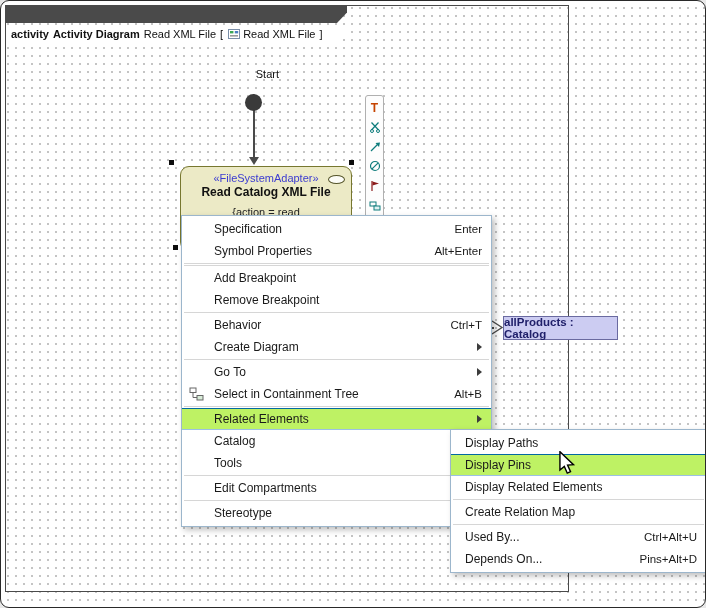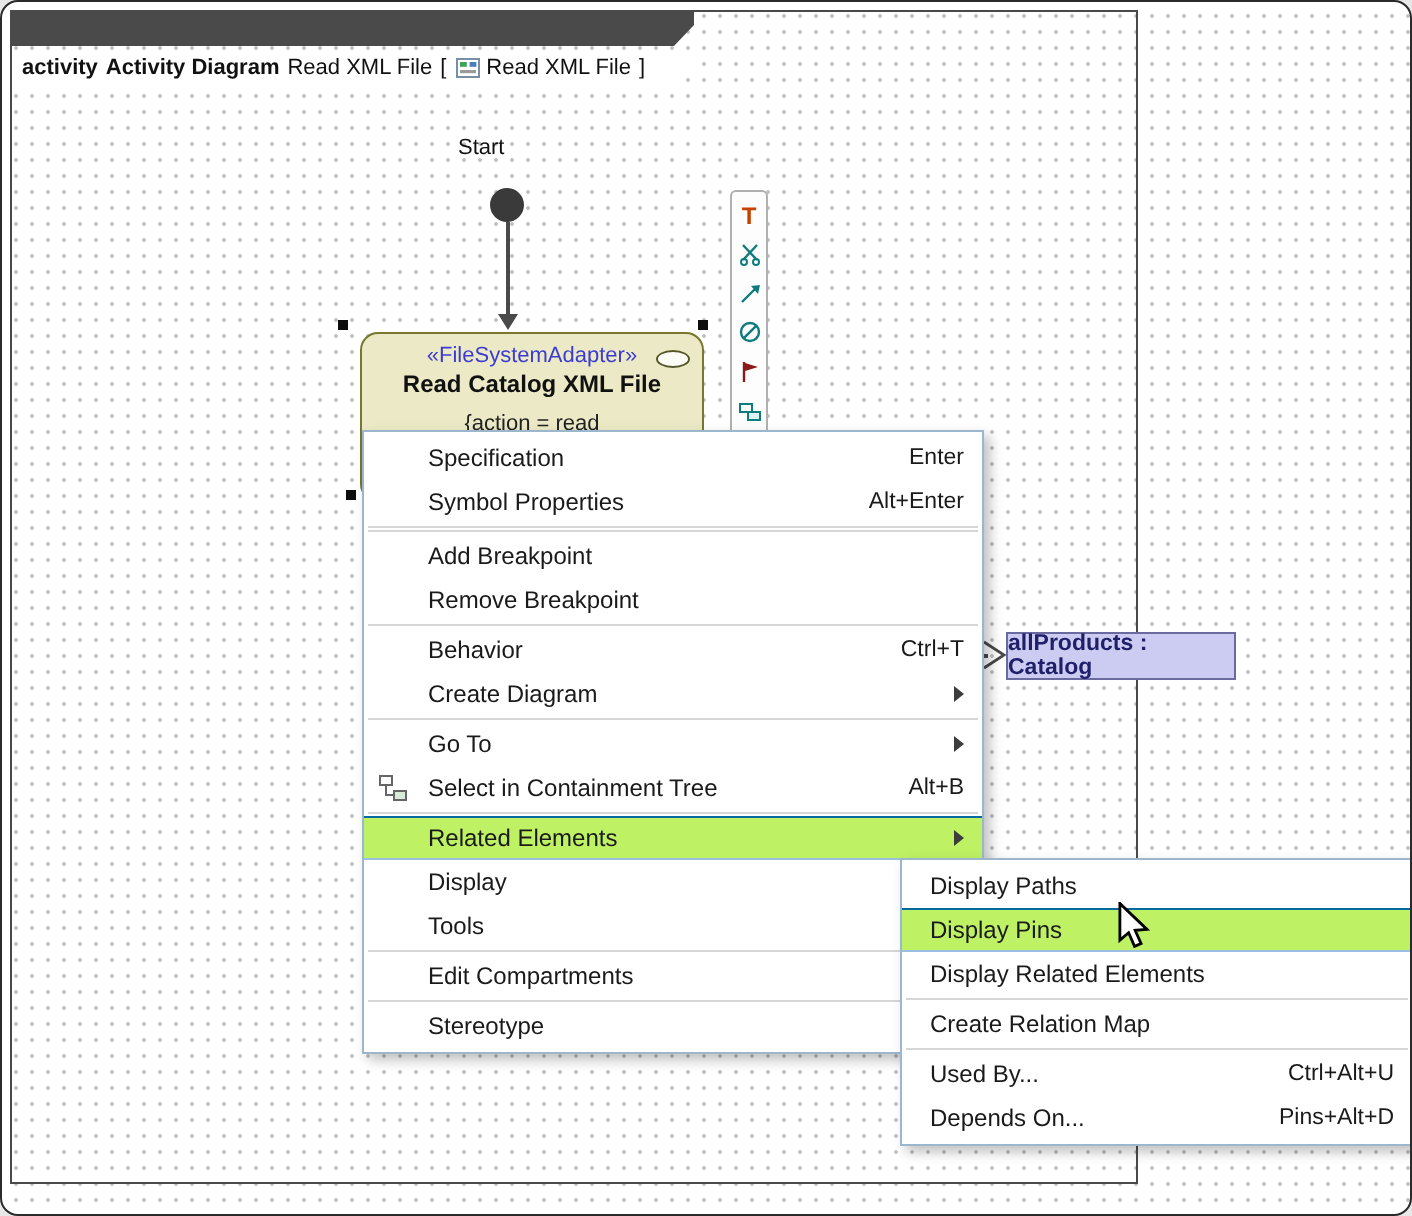--- a/index.html
+++ b/index.html
@@ -21,21 +21,21 @@
     clip-path: polygon(0 0, 100% 0, 100% 42%, calc(100% - 10px) 100%, 0 100%); }
   #frame-tab { position:absolute; left:5px; top:5px; width:340px; height:16px;
     background:#ffffff; z-index:3; display:flex; align-items:center; padding-left:5px;
     font-size:11px; color:#111; white-space:nowrap;
     clip-path: polygon(0 0, 100% 0, 100% 42%, calc(100% - 10px) 100%, 0 100%); margin-top: 20px; }
   #frame-tab .seg { margin-right:4px; }
   #frame-tab .b { font-weight:bold; }
   #frame-tab svg { margin:0 3px 0 1px; display:block; }
 
   
-  .start-label { position:absolute; left:228px; top:67px; width:50px; text-align:left;
+  .start-label { position:absolute; left:228px; top:67px; width:50px; text-align:right;
     font-size:11px; color:#111; z-index:5; }
   .initial-node { position:absolute; left:244px; top:93px; width:17px; height:17px;
     background:#3a3a3a; border-radius:50%; z-index:5; }
   .flow-line-v { position:absolute; left:252px; top:110px; width:2px; height:47px;
     background:#4a4a4a; z-index:4; }
   .flow-arrow-down { position:absolute; left:248px; top:156px; width:0; height:0;
     border-left:5px solid transparent; border-right:5px solid transparent;
     border-top:8px solid #4a4a4a; z-index:4; }
 
   
@@ -216,21 +216,21 @@
       </span>
       <span>Select in Containment Tree</span>
       <span class="sc">Alt+B</span>
     </div>
     <div class="sep"></div>
     <div class="mi hl">
       <span>Related Elements</span>
       <span class="arr"></span>
     </div>
     <div class="mi">
-      <span>Display</span>
+      <span>Catalog</span>
       <span class="arr"></span>
     </div>
     <div class="mi">
       <span>Tools</span>
       <span class="arr"></span>
     </div>
     <div class="sep"></div>
     <div class="mi">
       <span>Edit Compartments</span>
     </div>

